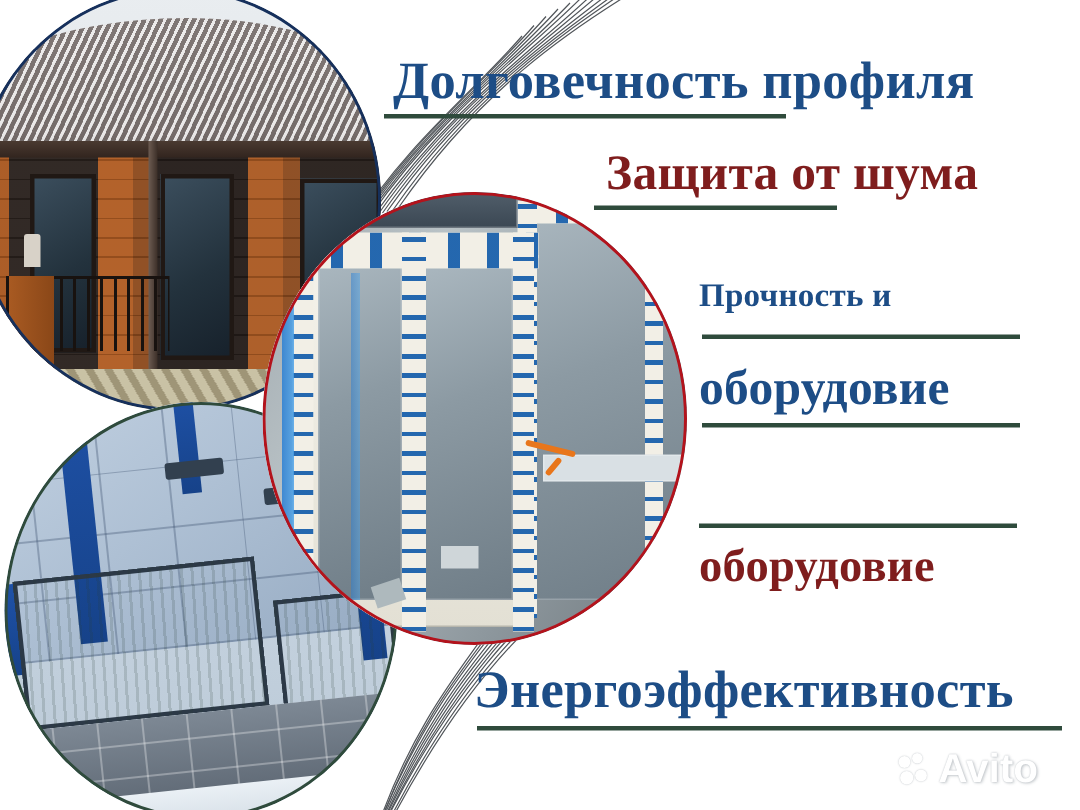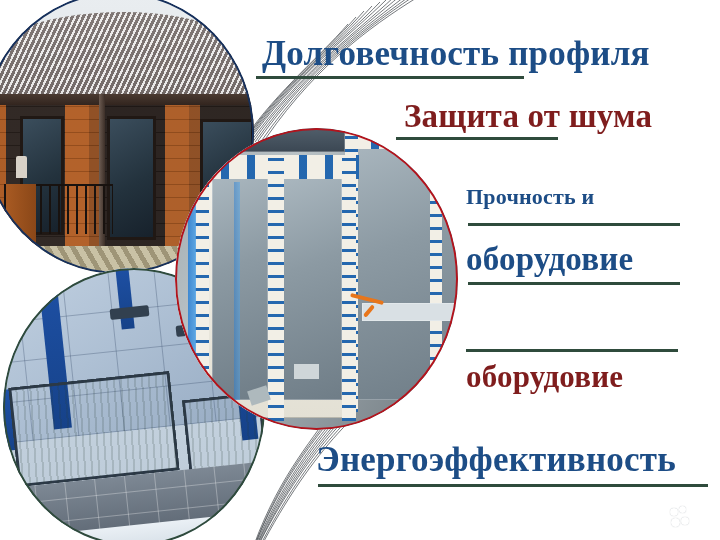--- a/index.html
+++ b/index.html
@@ -429,15 +429,16 @@
   <div id="t-energo" class="tline navy">Энергоэффективность</div>
   <div id="r-energo" class="rule"></div>
 
   <div id="watermark">
     <span class="wm-dots">
       <i></i>
         <i></i>
         <i></i>
         <i></i>
     </span>
+    <span class="wm-text">Avito</span>
   </div>
 
 </div>
 
 </body></html>

